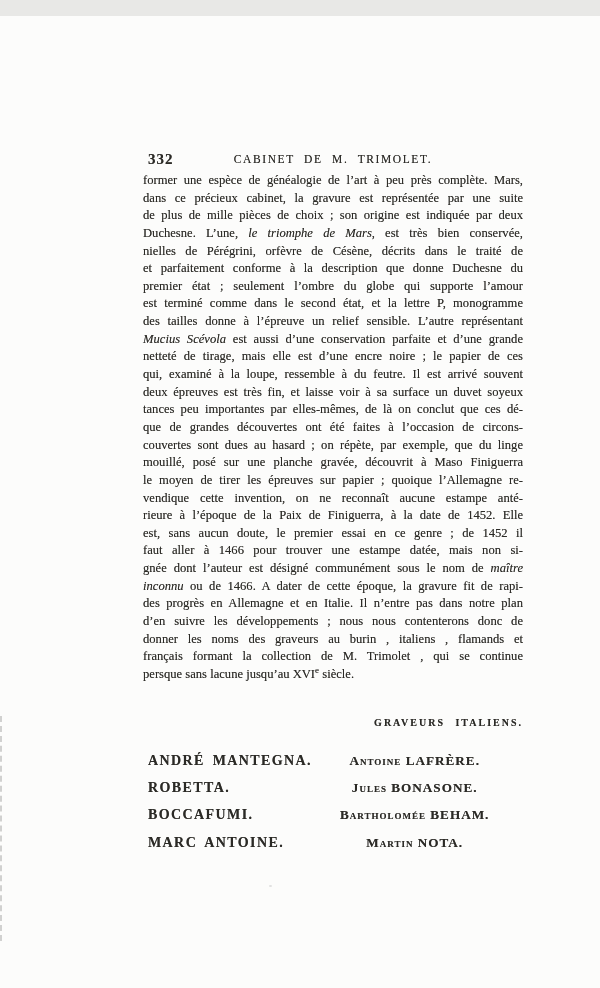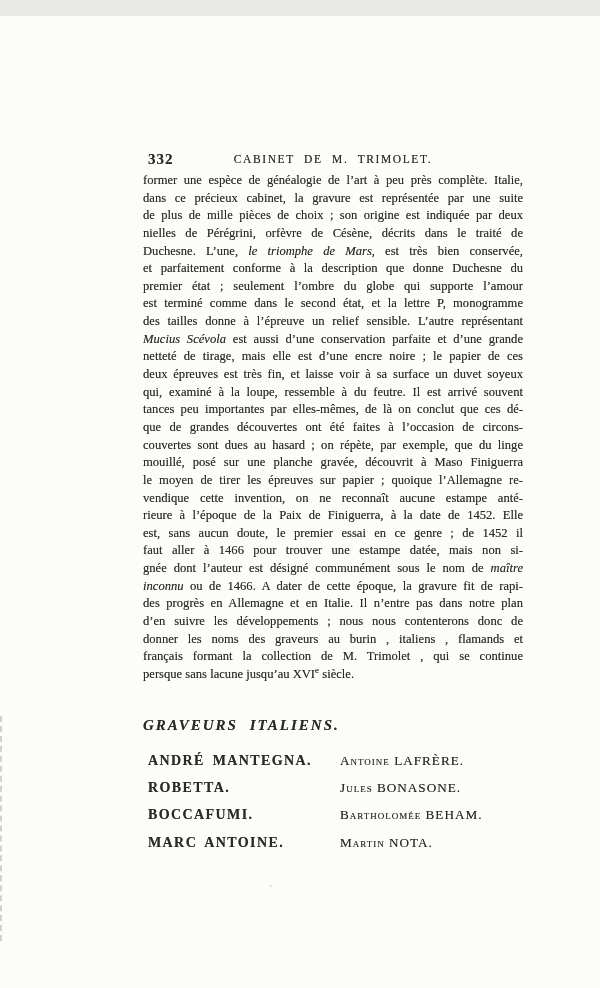--- a/index.html
+++ b/index.html
@@ -69,27 +69,26 @@
     font-size: 9px;
     vertical-align: super;
     line-height: 0;
   }
   
   .section-heading {
     position: absolute;
     top: 701px;
     left: 143px;
     width: 380px;
-    text-align: left;
-    font-size: 15px;
+    text-align: right;
+    font-size: 10px;
     font-weight: bold;
     letter-spacing: 2px;
     word-spacing: 6px;
     text-shadow: 0 0 0.5px rgba(43,42,38,.55);
-    font-style: italic;
   }
   
   .columns {
     position: absolute;
     top: 731px;
     left: 148px;
     width: 380px;
   }
   .col {
     position: absolute;
@@ -104,22 +103,23 @@
     text-shadow: 0 0 0.5px rgba(43,42,38,.55);
   }
   .col-left .engraver {
     font-size: 14px;
     font-weight: bold;
     letter-spacing: 1.4px;
     word-spacing: 3px;
   }
   .col-right .engraver {
     font-size: 13.2px;
-    font-weight: normal;
+    font-weight: bold;
     letter-spacing: 0.6px;
+    text-align: center;
   }
   .given {
     font-variant: small-caps;
     letter-spacing: 1px;
   }
   .surname { letter-spacing: 1px; }
   
   .edge-marks {
     position: absolute;
     left: 0;
@@ -159,33 +159,33 @@
 <body>
 
 <div class="page">
 
   <div class="header-row">
     <span class="pagenum">332</span>
     <span class="running-title">CABINET DE M. TRIMOLET.</span>
   </div>
 
   <div class="body-text" id="paragraph">
-      <div class="line"><span>former une espèce de généalogie de l’art à peu près complète. Italie,</span></div>
+      <div class="line"><span>former une espèce de généalogie de l’art à peu près complète. Mars,</span></div>
       <div class="line"><span>dans ce précieux cabinet, la gravure est représentée par une suite</span></div>
       <div class="line"><span>de plus de mille pièces de choix ; son origine est indiquée par deux</span></div>
+      <div class="line"><span>Duchesne. L’une, </span><span class="it">le triomphe de Mars</span><span>, est très bien conservée,</span></div>
       <div class="line"><span>nielles de Pérégrini, orfèvre de Césène, décrits dans le traité de</span></div>
-      <div class="line"><span>Duchesne. L’une, </span><span class="it">le triomphe de Mars</span><span>, est très bien conservée,</span></div>
       <div class="line"><span>et parfaitement conforme à la description que donne Duchesne du</span></div>
       <div class="line"><span>premier état ; seulement l’ombre du globe qui supporte l’amour</span></div>
       <div class="line"><span>est terminé comme dans le second état, et la lettre P, monogramme</span></div>
       <div class="line"><span>des tailles donne à l’épreuve un relief sensible. L’autre représentant</span></div>
       <div class="line"><span class="it">Mucius Scévola</span><span> est aussi d’une conservation parfaite et d’une grande</span></div>
       <div class="line"><span>netteté de tirage, mais elle est d’une encre noire ; le papier de ces</span></div>
+      <div class="line"><span>qui, examiné à la loupe, ressemble à du feutre. Il est arrivé souvent</span></div>
       <div class="line"><span>deux épreuves est très fin, et laisse voir à sa surface un duvet soyeux</span></div>
-      <div class="line"><span>qui, examiné à la loupe, ressemble à du feutre. Il est arrivé souvent</span></div>
       <div class="line"><span>tances peu importantes par elles-mêmes, de là on conclut que ces dé-</span></div>
       <div class="line"><span>que de grandes découvertes ont été faites à l’occasion de circons-</span></div>
       <div class="line"><span>couvertes sont dues au hasard ; on répète, par exemple, que du linge</span></div>
       <div class="line"><span>mouillé, posé sur une planche gravée, découvrit à Maso Finiguerra</span></div>
       <div class="line"><span>le moyen de tirer les épreuves sur papier ; quoique l’Allemagne re-</span></div>
       <div class="line"><span>vendique cette invention, on ne reconnaît aucune estampe anté-</span></div>
       <div class="line"><span>rieure à l’époque de la Paix de Finiguerra, à la date de 1452. Elle</span></div>
       <div class="line"><span>est, sans aucun doute, le premier essai en ce genre ; de 1452 il</span></div>
       <div class="line"><span>faut aller à 1466 pour trouver une estampe datée, mais non si-</span></div>
       <div class="line"><span>gnée dont l’auteur est désigné communément sous le nom de </span><span class="it">maître</span></div>

